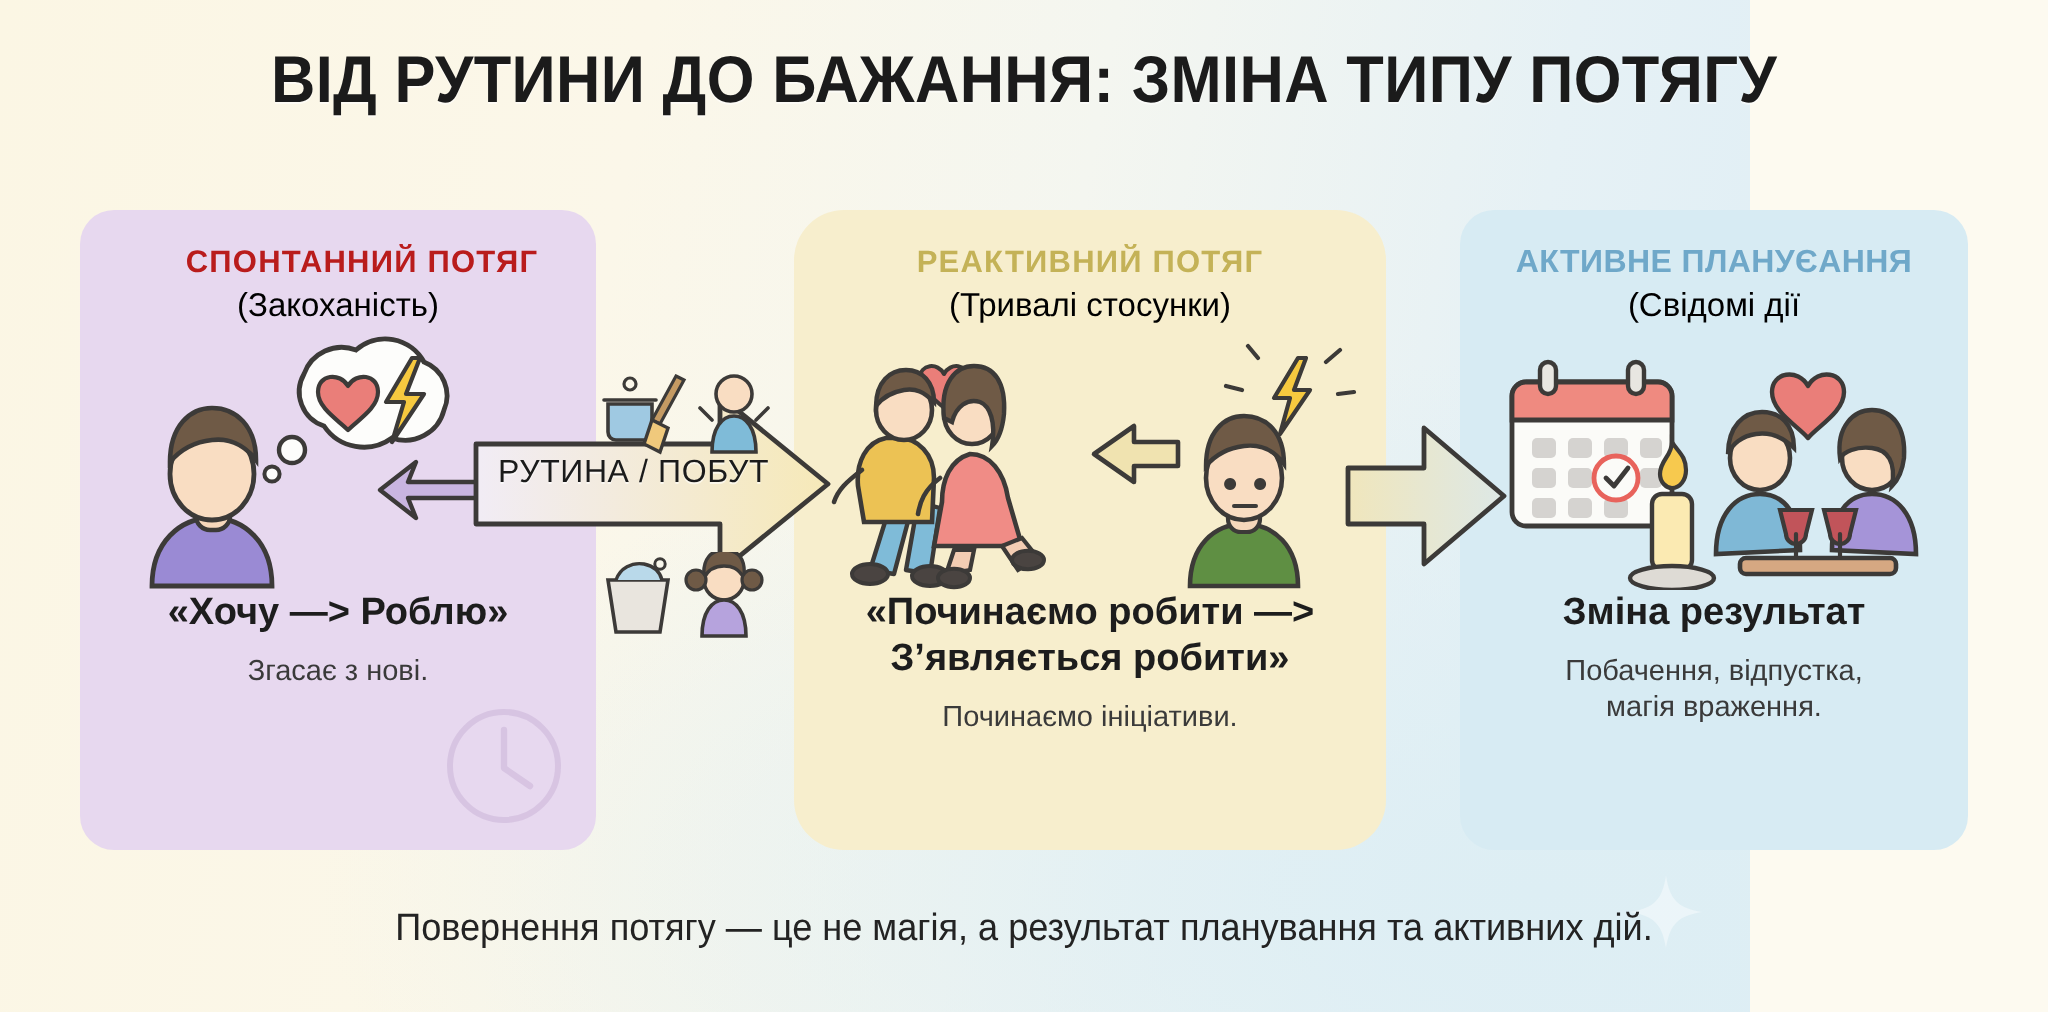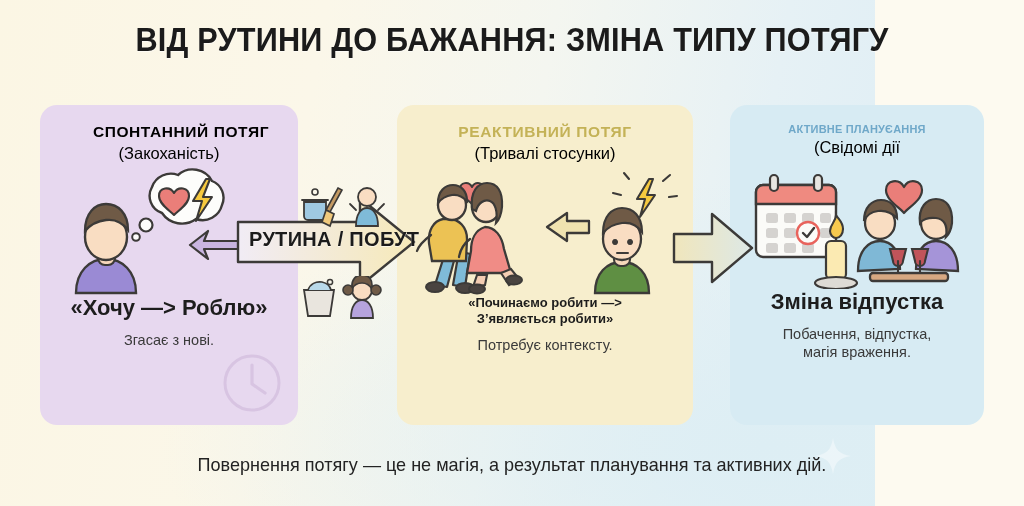--- a/index.html
+++ b/index.html
@@ -23,54 +23,54 @@
     font-family:"Liberation Sans Narrow","Liberation Sans",sans-serif;
     transform:scaleX(.93);transform-origin:50% 50%;
     text-shadow:0 1px 0 rgba(255,255,255,.55);
     white-space:nowrap;
   }
   .panel{
     position:absolute;top:105px;height:320px;border-radius:17px;
     box-sizing:border-box;overflow:hidden;
   }
   .p1{left:40px;width:258px;background:#e7d8ef;}
-  .p2{left:397px;width:296px;background:#f7eecd;}
+  .p2{left:397px;width:296px;background:#f7eecd;border-radius:25px;}
   .p3{left:730px;width:254px;background:#d7ebf3;}
 
   .p-head{
     text-align:center;font-size:15.5px;font-weight:700;letter-spacing:.6px;
     margin-top:18px;
   }
-  .p1 .p-head{color:#000000;padding-left:24px;}
+  .p1 .p-head{color:#b91c1c;padding-left:24px;}
   .p2 .p-head{color:#c4b257;}
   .p3 .p-head{color:#6fa8c9;}
-  .p3 .p-head{font-size:11px;letter-spacing:.2px;}
+  .p3 .p-head{font-size:16px;letter-spacing:.2px;}
   .p-sub{
     text-align:center;font-size:16.5px;color:#000000;margin-top:3px;
   }
   .art{
     position:relative;height:128px;margin-top:4px;
   }
   .p-main{
-    text-align:center;font-size:22px;font-weight:700;color:#1d1d1d;
+    text-align:center;font-size:19px;font-weight:700;color:#1d1d1d;
     line-height:1.22;padding:0 10px;
   }
-  .p2 .p-main{font-size:13px;}
+  .p2 .p-main{font-size:19px;}
   .p-note{
     text-align:center;font-size:14.5px;color:#3a3a3a;margin-top:9px;line-height:1.25;
   }
   .clock-wm{
     position:absolute;right:14px;bottom:10px;width:64px;height:64px;opacity:.45;
   }
 
   
   .arrow-small{position:absolute;}
   .routine-label{
     position:absolute;left:249px;top:228px;
-    font-size:20px;font-weight:700;color:#1b1b1b;letter-spacing:.3px;
+    font-size:16px;font-weight:400;color:#1b1b1b;letter-spacing:.3px;
     white-space:nowrap;text-shadow:0 1px 0 rgba(255,255,255,.6);
   }
   .bigarrow{position:absolute;}
   .icons-top{position:absolute;left:300px;top:186px;}
   .icons-bottom{position:absolute;left:300px;top:276px;}
 
   .footer{
     position:absolute;left:0;bottom:30px;width:1024px;text-align:center;
     font-size:19px;color:#232323;
     font-family:"Liberation Sans Narrow","Liberation Sans",sans-serif;
@@ -169,21 +169,21 @@
           <path d="M218 78 a3 3 0 1 1 0.1 0 M233 78 a3 3 0 1 1 0.1 0" fill="#3c3a38"></path>
           <path d="M220 86 h11" stroke="#3c3a38" stroke-width="2" stroke-linecap="round"></path>
         </g>
       </svg>
     </div>
 
     <div class="p-main">
       <div>«Починаємо робити —&gt;</div>
       <div>З’являється робити»</div>
     </div>
-    <div class="p-note">Потребує контексту.</div>
+    <div class="p-note">Починаємо ініціативи.</div>
   </div>
 
   <div class="panel p3">
     <div class="p-head">АКТИВНЕ ПЛАНУЄАННЯ</div>
     <div class="p-sub">(Свідомі дії</div>
 
     <div class="art">
       <svg viewBox="0 0 254 128" width="254" height="128">
 
         <g>
@@ -226,21 +226,21 @@
             <path d="M160 88 h16 l-3 12 a5 5 0 0 1 -10 0 Z" fill="#c1545a" stroke="#3c3a38" stroke-width="2.1"></path>
             <path d="M168 100 v12 M161 113 h14" stroke="#3c3a38" stroke-width="2.1" stroke-linecap="round"></path>
             <path d="M182 88 h16 l-3 12 a5 5 0 0 1 -10 0 Z" fill="#c1545a" stroke="#3c3a38" stroke-width="2.1"></path>
             <path d="M190 100 v12 M183 113 h14" stroke="#3c3a38" stroke-width="2.1" stroke-linecap="round"></path>
           </g>
           <rect x="140" y="112" width="78" height="8" rx="3" fill="#d6a882" stroke="#3c3a38" stroke-width="2.3"></rect>
         </g>
       </svg>
     </div>
 
-    <div class="p-main">Зміна відпустка</div>
+    <div class="p-main">Зміна результат</div>
     <div class="p-note">
       <div>Побачення, відпустка,</div>
       <div>магія враження.</div>
     </div>
   </div>
 
   <svg class="arrow-small" style="left:188px;top:228px;" width="62" height="34" viewBox="0 0 62 34">
     <path d="M2 17 l18 -14 l-4 10 h44 l0 8 h-44 l4 10 Z" fill="#c9b5e0" stroke="#3c3a38" stroke-width="2.2" stroke-linejoin="round"></path>
   </svg>
 

